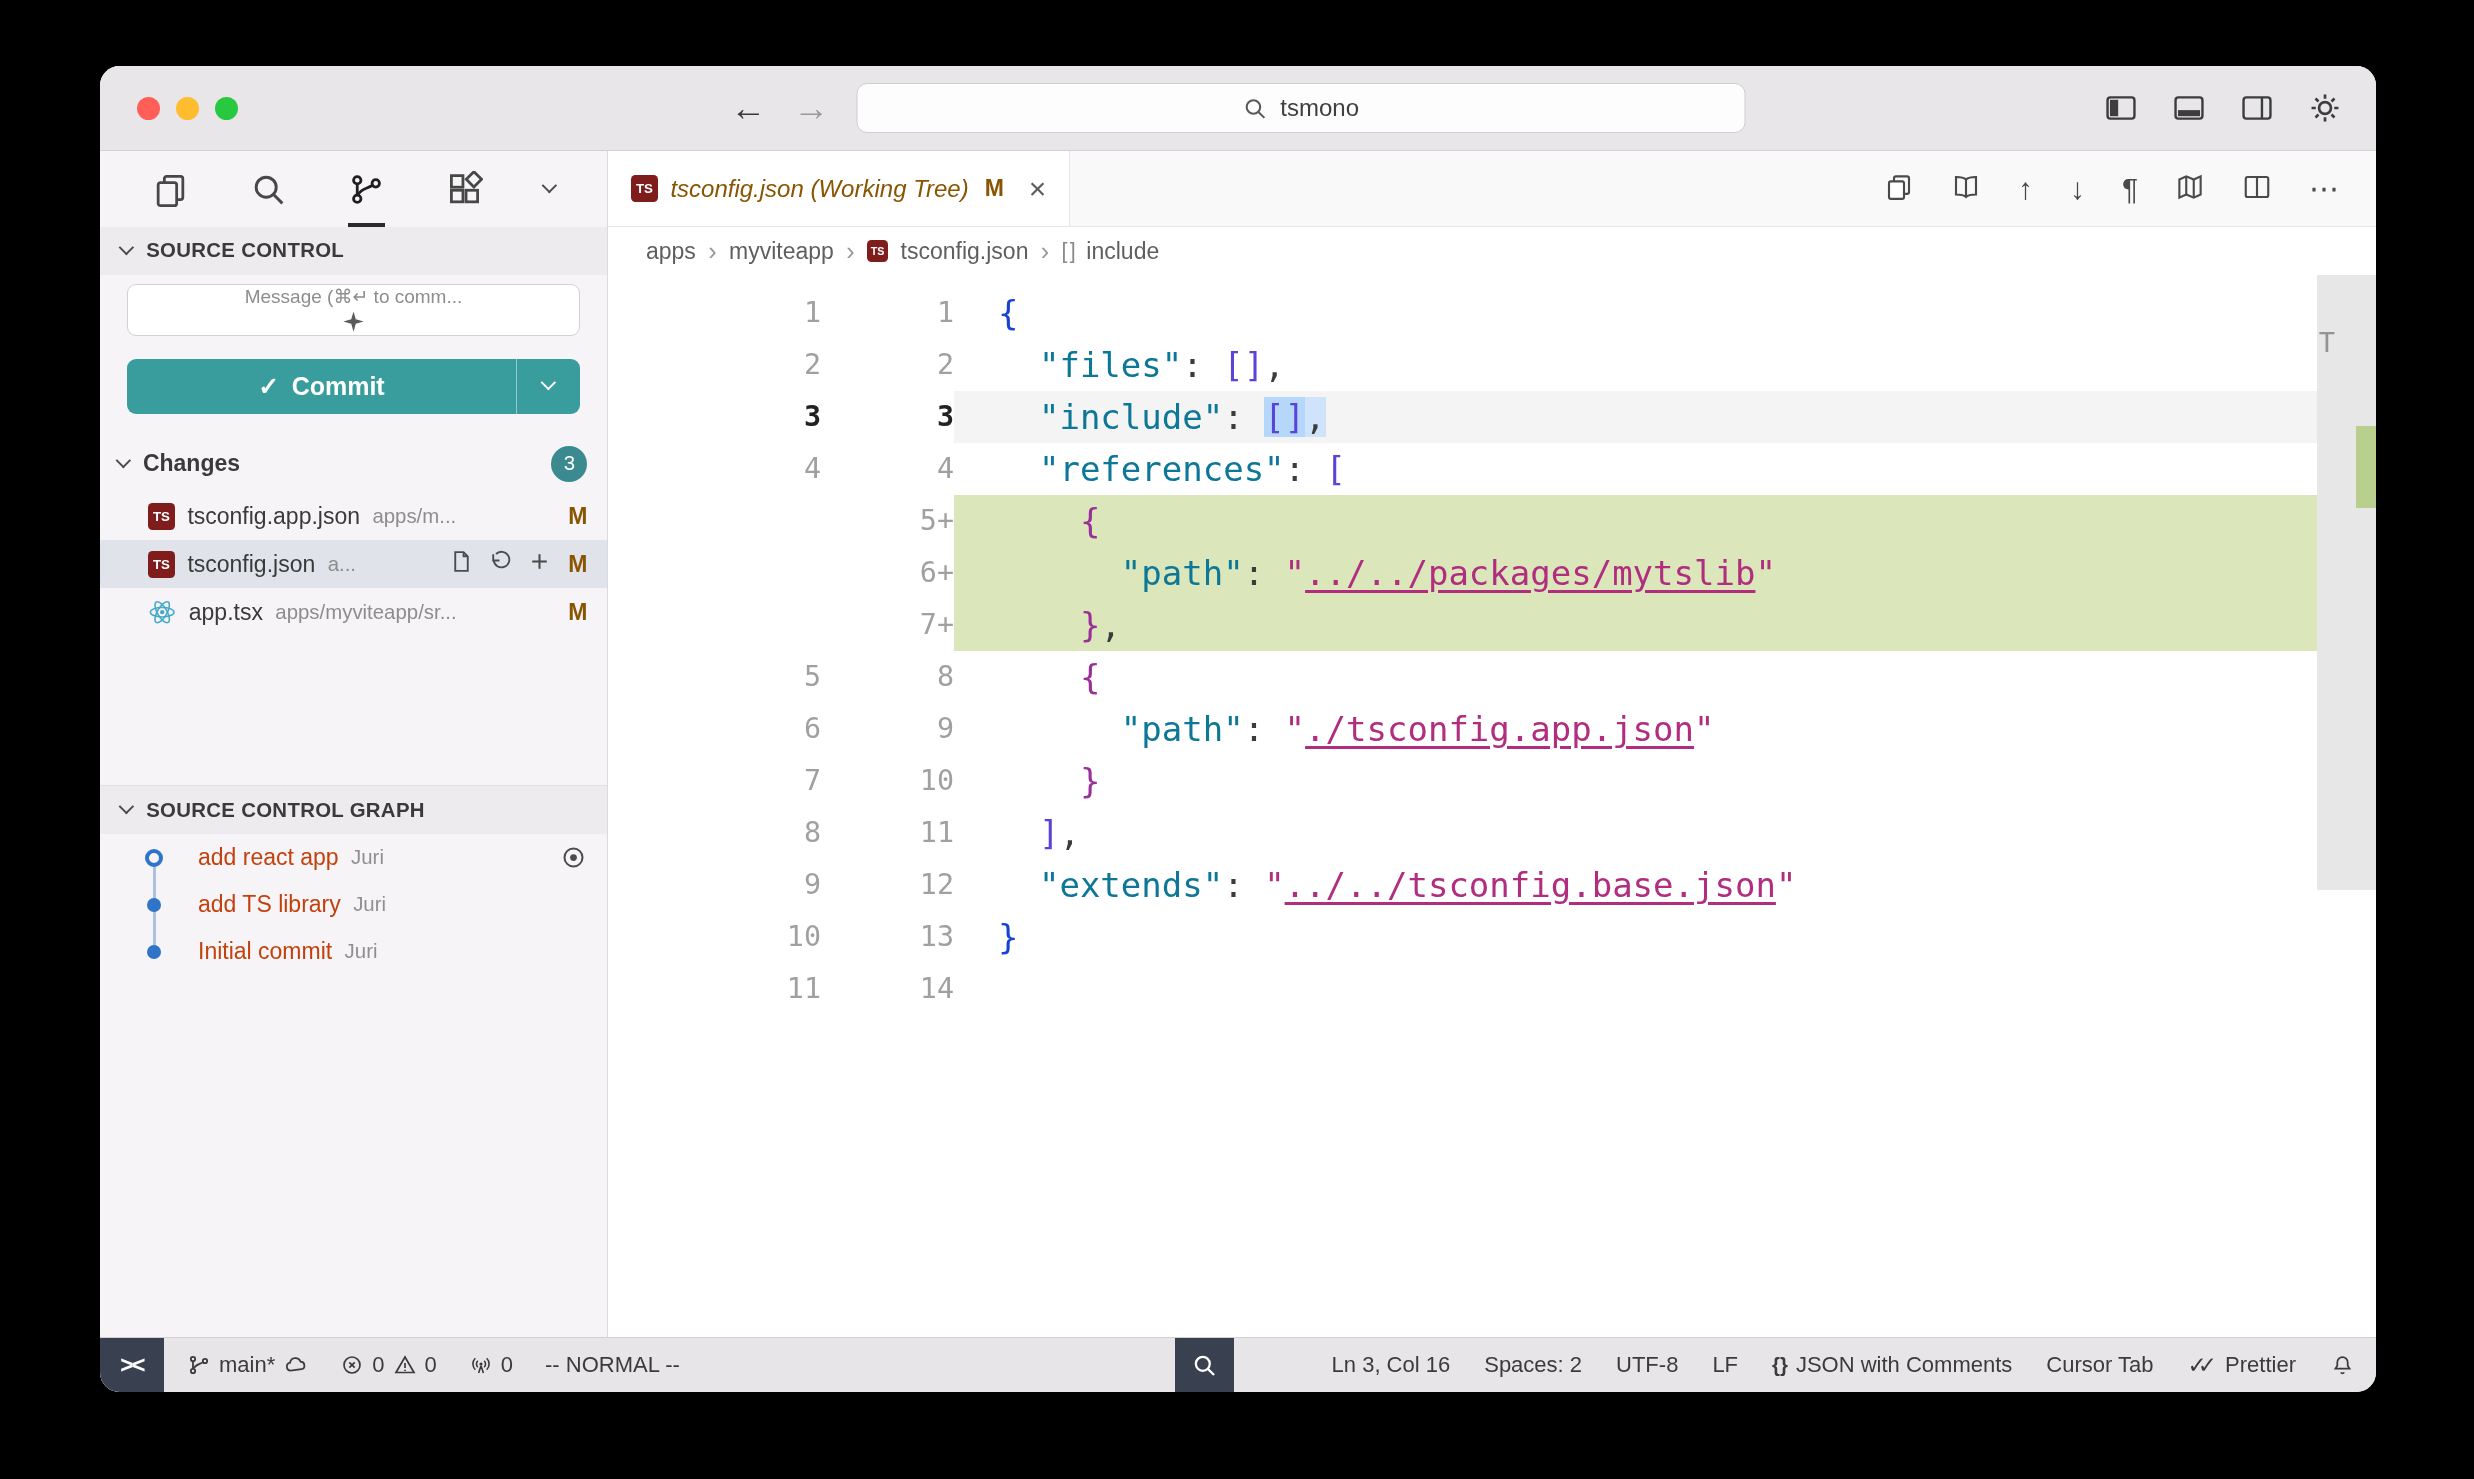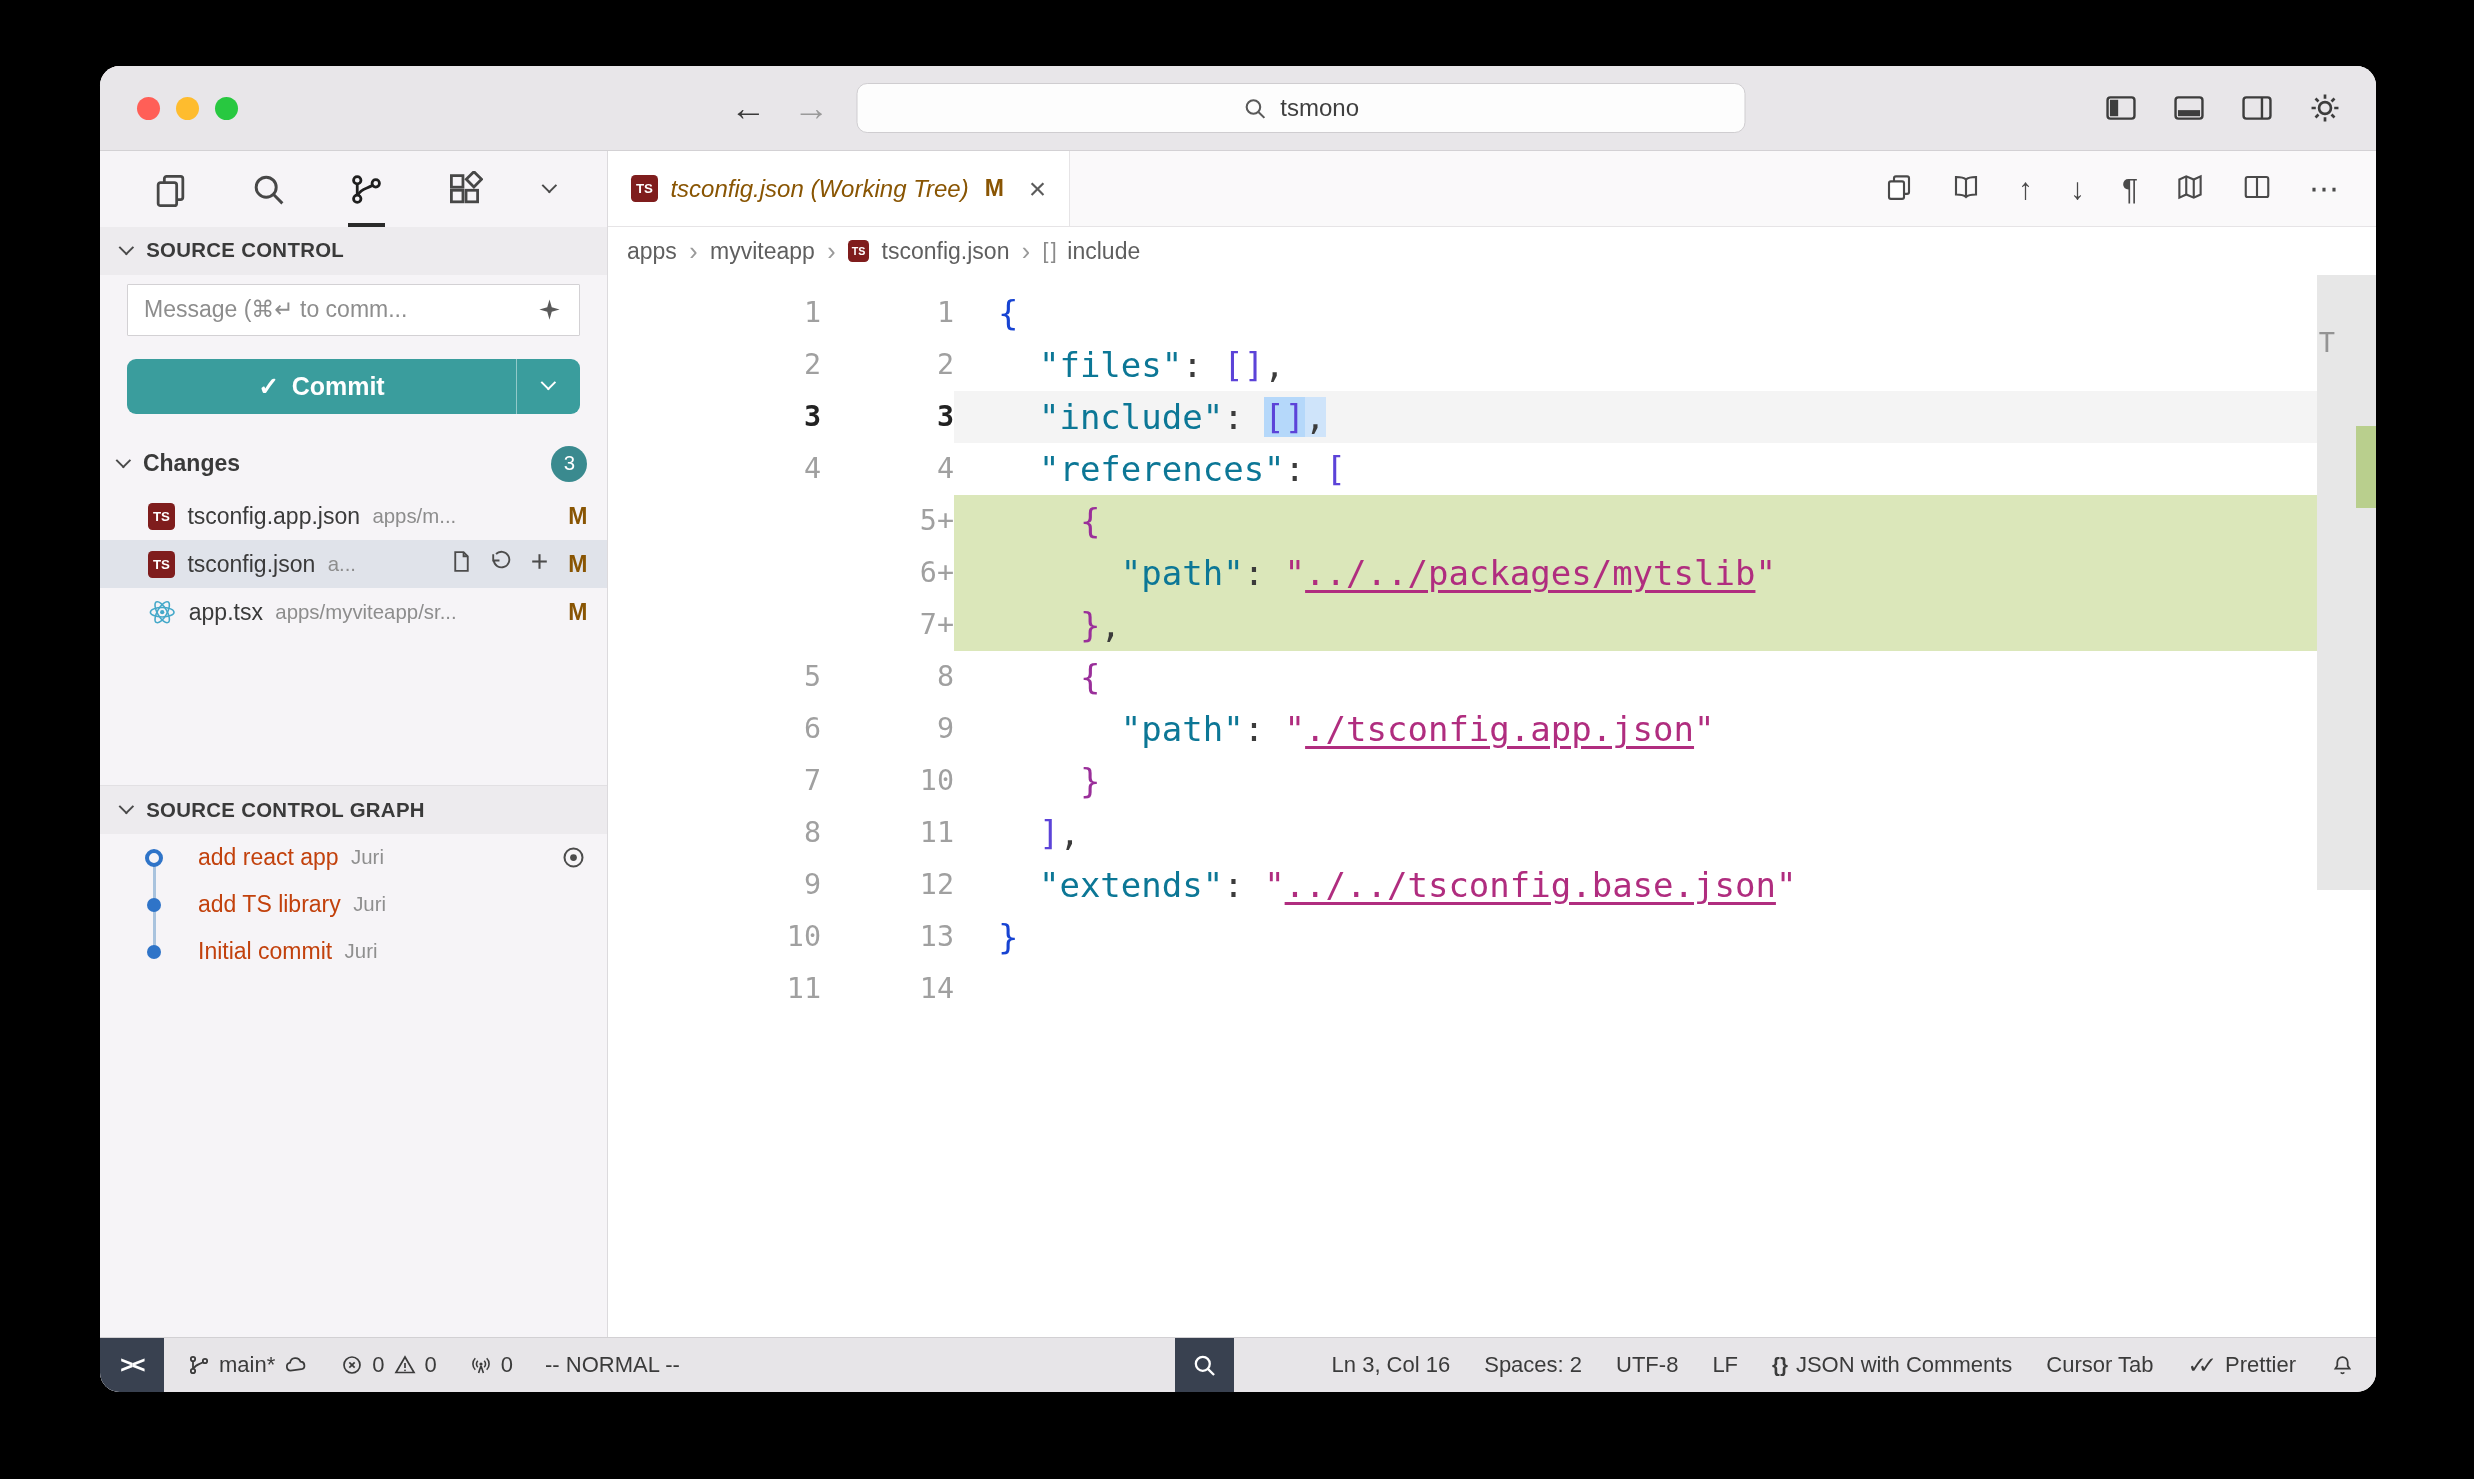--- a/index.html
+++ b/index.html
@@ -35,22 +35,22 @@
     justify-content:space-between; padding:0 52px; }
   .activity-item { display:flex; align-items:center; border-bottom:4.4px solid transparent; padding-top:4.4px; }
   .activity-item.active { border-bottom-color:#2a2a2a; }
 
   .section-header { display:flex; align-items:center; gap:14.2px; padding:12.4px 21.3px; background:#edebee;
     font-size:20.4px; font-weight:700; color:#3a3a3a; letter-spacing:0.3px; }
   .chev { width:10.7px; height:10.7px; border-right:2.7px solid #4a4a4a; border-bottom:2.7px solid #4a4a4a;
     transform:rotate(45deg); display:inline-block; margin-top:-7.1px; flex:0 0 auto; }
   .chev.white { border-color:#fff; }
 
-  .msg-input { margin:9px 27px 0; height:52px; background:#fff; border:1.8px solid #d3d1d4; border-radius:1px;
-    display:flex; align-items:center; padding:0 16px; color:#8d8d8d; font-size:23px; }
+  .msg-input { margin:9px 27px 0; height:52px; background:#fff; border:1.8px solid #d3d1d4; border-radius:9px;
+    display:flex; align-items:center; padding:0 16px; color:#8d8d8d; font-size:19px;flex-direction:column; }
   .msg-input .ph { flex:1; white-space:nowrap; overflow:hidden; }
 
   .commit-btn { margin:23px 27px 0; height:55px; background:#3a9d9d; border-radius:9px; display:flex;
     color:#fff; font-size:25px; overflow:hidden; flex:0 0 auto; }
   .commit-main { flex:1; display:flex; align-items:center; justify-content:center; gap:12.4px; font-weight:600; }
   .commit-dd { width:64px; border-left:1.8px solid rgba(255,255,255,.45); display:flex; align-items:center; justify-content:center; }
 
   .changes-header { display:flex; align-items:center; gap:14.2px; margin-top:21.3px; padding:10.7px 19.6px 10.7px 18px; }
   .changes-header .lbl { font-size:23px; font-weight:700; color:#3a3a3a; }
   .badge { margin-left:auto; min-width:36px; height:36px; border-radius:18px; background:#3a8a8f; color:#fff;
@@ -84,21 +84,21 @@
   .tabbar { height:76px; flex:0 0 auto; display:flex; align-items:stretch; background:#faf9fa;
     border-bottom:1.8px solid #e6e4e6; }
   .tab { display:flex; align-items:center; gap:12.4px; padding:0 23px; background:#fff;
     border-right:1.8px solid #e6e4e6; }
   .tab-title { font-size:24px; font-style:italic; color:#895503; white-space:nowrap; }
   .tab-badge { font-size:23px; color:#895503; font-weight:600; margin-left:3.6px; }
   .tab-close { font-size:30px; color:#5b5b5b; margin-left:12.4px; line-height:1; }
   .editor-actions { margin-left:auto; display:flex; gap:37px; align-items:center; padding-right:37px; }
   .ea-glyph { font-size:30px; color:#4a4a4a; line-height:1; }
 
-  .breadcrumb { height:48px; flex:0 0 auto; display:flex; align-items:center; gap:12.4px; padding-left:19px;
+  .breadcrumb { height:48px; flex:0 0 auto; display:flex; align-items:center; gap:12.4px; padding-left:38px;
     font-size:23px; color:#5f5f5f; }
   .bc-sep { color:#9a9a9a; font-size:25px; }
   .bc-sym { color:#8a8a8a; font-size:21.3px; letter-spacing:-1.8px; }
 
   .editor-body { flex:1; display:flex; min-height:0; position:relative; }
   .code-area { flex:1; min-width:0; padding-top:12.4px; font-family:"DejaVu Sans Mono", monospace;
     font-size:34px; overflow:hidden; }
   .code-line { display:flex; height:52px; line-height:52px; }
   .ln { flex:0 0 auto; text-align:right; font-family:"DejaVu Sans Mono", monospace; font-size:28.4px;
     color:#a0a0a0; }

